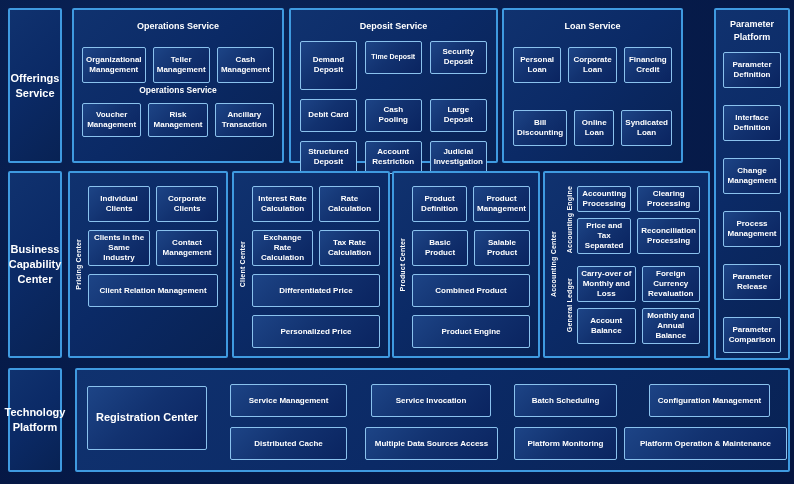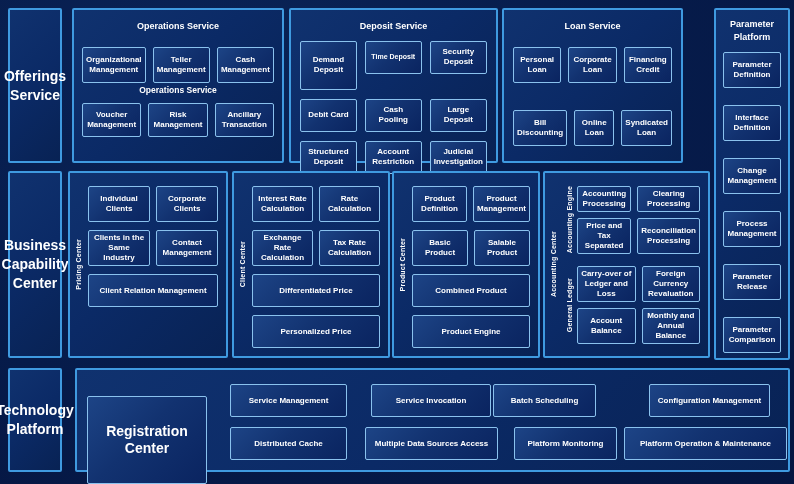--- a/index.html
+++ b/index.html
@@ -11,21 +11,21 @@
   }
   .panel {
     position:absolute; border:2px solid #3f9ae0; border-radius:2px;
     background: linear-gradient(135deg, #10326f 0%, #0b2a66 48%, #082254 100%);
   }
   .railbox {
     position:absolute; left:8px; width:54px;
     border:2px solid #3f9ae0; border-radius:2px;
     background: linear-gradient(135deg, #10326f 0%, #0b2a66 48%, #082254 100%);
     display:flex; align-items:center; justify-content:center;
-    text-align:center; font-weight:700; font-size:14px; line-height:1.35; padding:18px;
+    text-align:center; font-weight:700; font-size:11px; line-height:1.35; padding:18px;
   }
   .ptitle {
     text-align:center; font-weight:700; font-size:9px; padding-top:10px; line-height:1.4;
   }
   .bx {
     border:1px solid #8ac2ee; border-radius:2px;
     background: linear-gradient(135deg, #1d4486 0%, #123270 45%, #0a2460 100%);
     display:flex; align-items:center; justify-content:center;
     text-align:center; font-weight:700; font-size:8px; line-height:1.25; padding:2px 3px;
   }
@@ -183,38 +183,38 @@
           <div class="bx">Clearing Processing</div>
           <div class="bx">Price and Tax Separated</div>
           <div class="bx">Reconciliation Processing</div>
         </div>
       </div>
       <div class="acctgroup">
         <div class="vstrip">
             <span class="vlabel">General Ledger</span>
           </div>
         <div class="acctgrid">
-          <div class="bx">Carry-over of Ledger and Loss</div>
+          <div class="bx">Carry-over of Monthly and Loss</div>
           <div class="bx">Foreign Currency Revaluation</div>
           <div class="bx">Account Balance</div>
           <div class="bx">Monthly and Annual Balance</div>
         </div>
       </div>
     </div>
   </div>
 
   <div class="panel" style="left:75px; top:368px; width:715px; height:104px;">
-    <div class="bx abs" style="left:10px; top:26px; width:120px; height:88px; font-size:14px;">Registration Center</div>
+    <div class="bx abs" style="left:10px; top:16px; width:120px; height:64px; font-size:11px;">Registration Center</div>
 
     <div class="bx abs" style="left:153px; top:14px; width:117px; height:33px;">Service Management</div>
     <div class="bx abs" style="left:153px; top:57px; width:117px; height:33px;">Distributed Cache</div>
 
     <div class="bx abs" style="left:294px; top:14px; width:120px; height:33px;">Service Invocation</div>
     <div class="bx abs" style="left:288px; top:57px; width:133px; height:33px;">Multiple Data Sources Access</div>
 
-    <div class="bx abs" style="left:416px; top:14px; width:103px; height:33px;">Batch Scheduling</div>
+    <div class="bx abs" style="left:437px; top:14px; width:103px; height:33px;">Batch Scheduling</div>
     <div class="bx abs" style="left:437px; top:57px; width:103px; height:33px;">Platform Monitoring</div>
 
     <div class="bx abs" style="left:572px; top:14px; width:121px; height:33px;">Configuration Management</div>
     <div class="bx abs" style="left:547px; top:57px; width:163px; height:33px;">Platform Operation &amp; Maintenance</div>
   </div>
 
 </div>
 
 </body></html>

